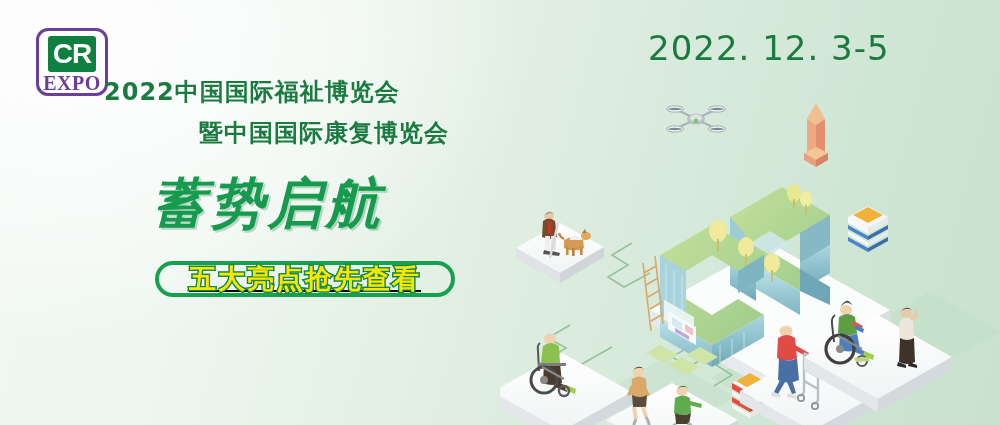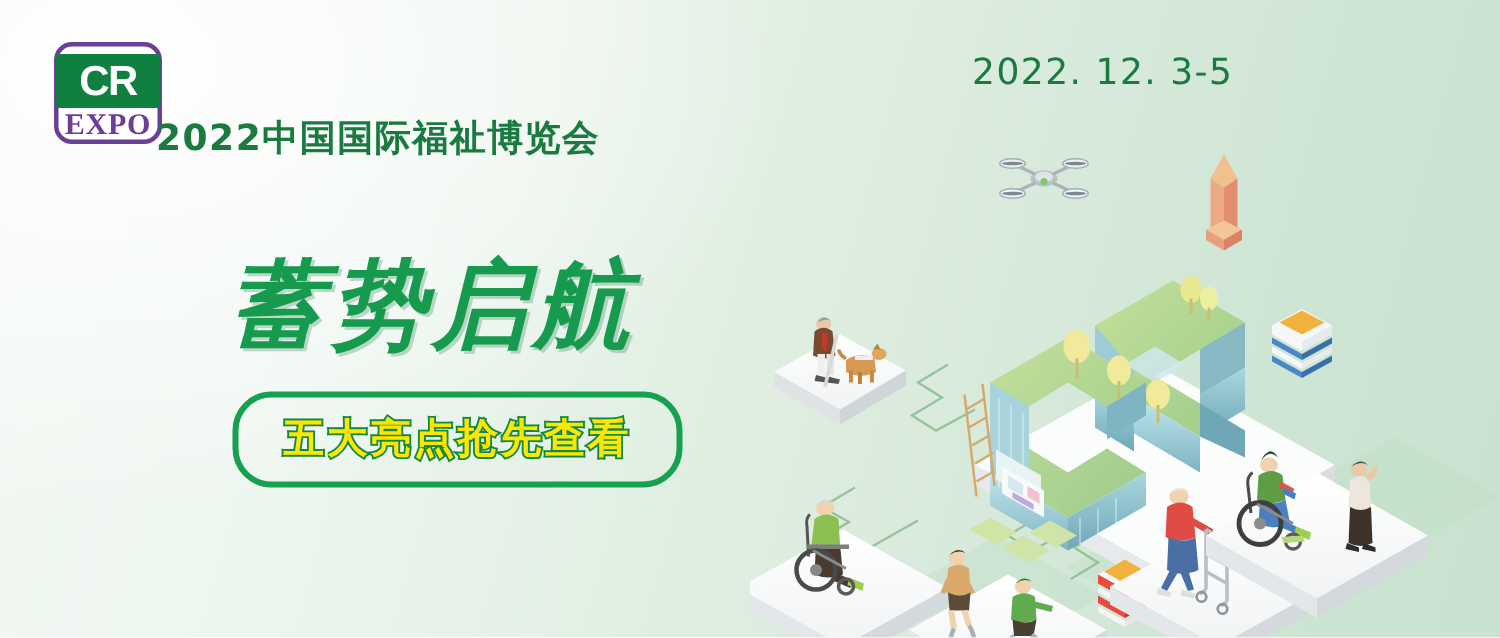--- a/index.html
+++ b/index.html
@@ -19,21 +19,21 @@
   }
 
   
   .logo{
     position:absolute;left:36px;top:28px;width:72px;height:68px;
     border:3px solid #6b3f97;border-radius:12px;background:#ffffff;
     box-sizing:border-box;display:flex;flex-direction:column;align-items:center;
     justify-content:flex-start;padding-top:5px;
   }
   .logo-sq{
-    width:70px;height:36px;background:#0f8040;border-radius:3px;
+    width:48px;height:36px;background:#0f8040;border-radius:3px;
     display:flex;align-items:center;justify-content:center;
   }
   .logo-cr{
     color:#ffffff;font-weight:bold;font-size:28px;line-height:28px;
     letter-spacing:-1px;font-family:"Liberation Sans",sans-serif;
   }
   .logo-expo{
     color:#6b3f97;font-weight:bold;font-size:20px;line-height:16px;
     margin-top:3px;letter-spacing:0.5px;font-family:Liberation Serif, serif;
   }
@@ -42,43 +42,43 @@
   .title-wrap{position:absolute;left:104px;top:72px;width:470px;}
   .title-l1,.title-l2{
     color:#1a7a40;font-weight:bold;font-size:24px;line-height:41px;
     letter-spacing:1px;white-space:nowrap;
     font-family:"DejaVu Sans","Liberation Sans",sans-serif;
   }
   .title-l2{text-align:center;width:440px;}
 
   .headline{
     position:absolute;left:152px;top:168px;width:400px;
-    color:#159a4e;font-weight:bold;font-size:64px;line-height:72px;
+    color:#159a4e;font-weight:bold;font-size:54px;line-height:72px;
     letter-spacing:4px;font-style:italic;white-space:nowrap;
     font-family:"DejaVu Sans","Liberation Sans",sans-serif;
     text-shadow:2px 2px 0 rgba(13,110,58,0.25);
   }
 
   .cta{
     position:absolute;left:155px;top:261px;
-    width:300px;height:64px;box-sizing:border-box;
+    width:300px;height:36px;box-sizing:border-box;
     border:4px solid #16a04f;border-radius:26px;background:transparent;
-    display:flex;align-items:center;justify-content:center;cursor:pointer;
+    display:flex;align-items:center;justify-content:center;cursor:pointer;text-decoration:underline;
   }
   .cta-label{
     color:#ffe600;font-weight:bold;font-size:27px;line-height:30px;letter-spacing:2px;
     font-family:"DejaVu Sans","Liberation Sans",sans-serif;white-space:nowrap;
     -webkit-text-stroke:2.5px #0f8a42;paint-order:stroke fill;
     text-shadow:0 0 1px #0f8a42;
   }
 
   
   .date{
     position:absolute;left:648px;top:28px;
-    color:#1a7a40;font-size:24px;line-height:40px;letter-spacing:1px;white-space:nowrap;
+    color:#1a7a40;font-size:34px;line-height:40px;letter-spacing:1px;white-space:nowrap;
     font-family:"DejaVu Sans","Liberation Sans",sans-serif;
   }
   .venue{
     position:absolute;left:648px;top:74px;
     color:#4a4a4a;font-size:17px;line-height:22px;letter-spacing:1px;white-space:nowrap;
     font-family:"DejaVu Sans","Liberation Sans",sans-serif;
   }
 
   
   .illus{position:absolute;left:500px;top:95px;width:500px;height:330px;}
@@ -92,20 +92,21 @@
 
   <div class="logo">
     <div class="logo-sq">
       <span class="logo-cr">CR</span>
     </div>
     <span class="logo-expo">EXPO</span>
   </div>
 
   <div class="title-wrap">
     <div class="title-l1">2022中国国际福祉博览会</div>
+    <div class="title-l2">暨中国国际康复博览会</div>
   </div>
 
   <div class="headline">蓄势启航</div>
 
   <div class="cta">
     <span class="cta-label">五大亮点抢先查看</span>
   </div>
 
   <div class="date">2022. 12. 3-5</div>
 

